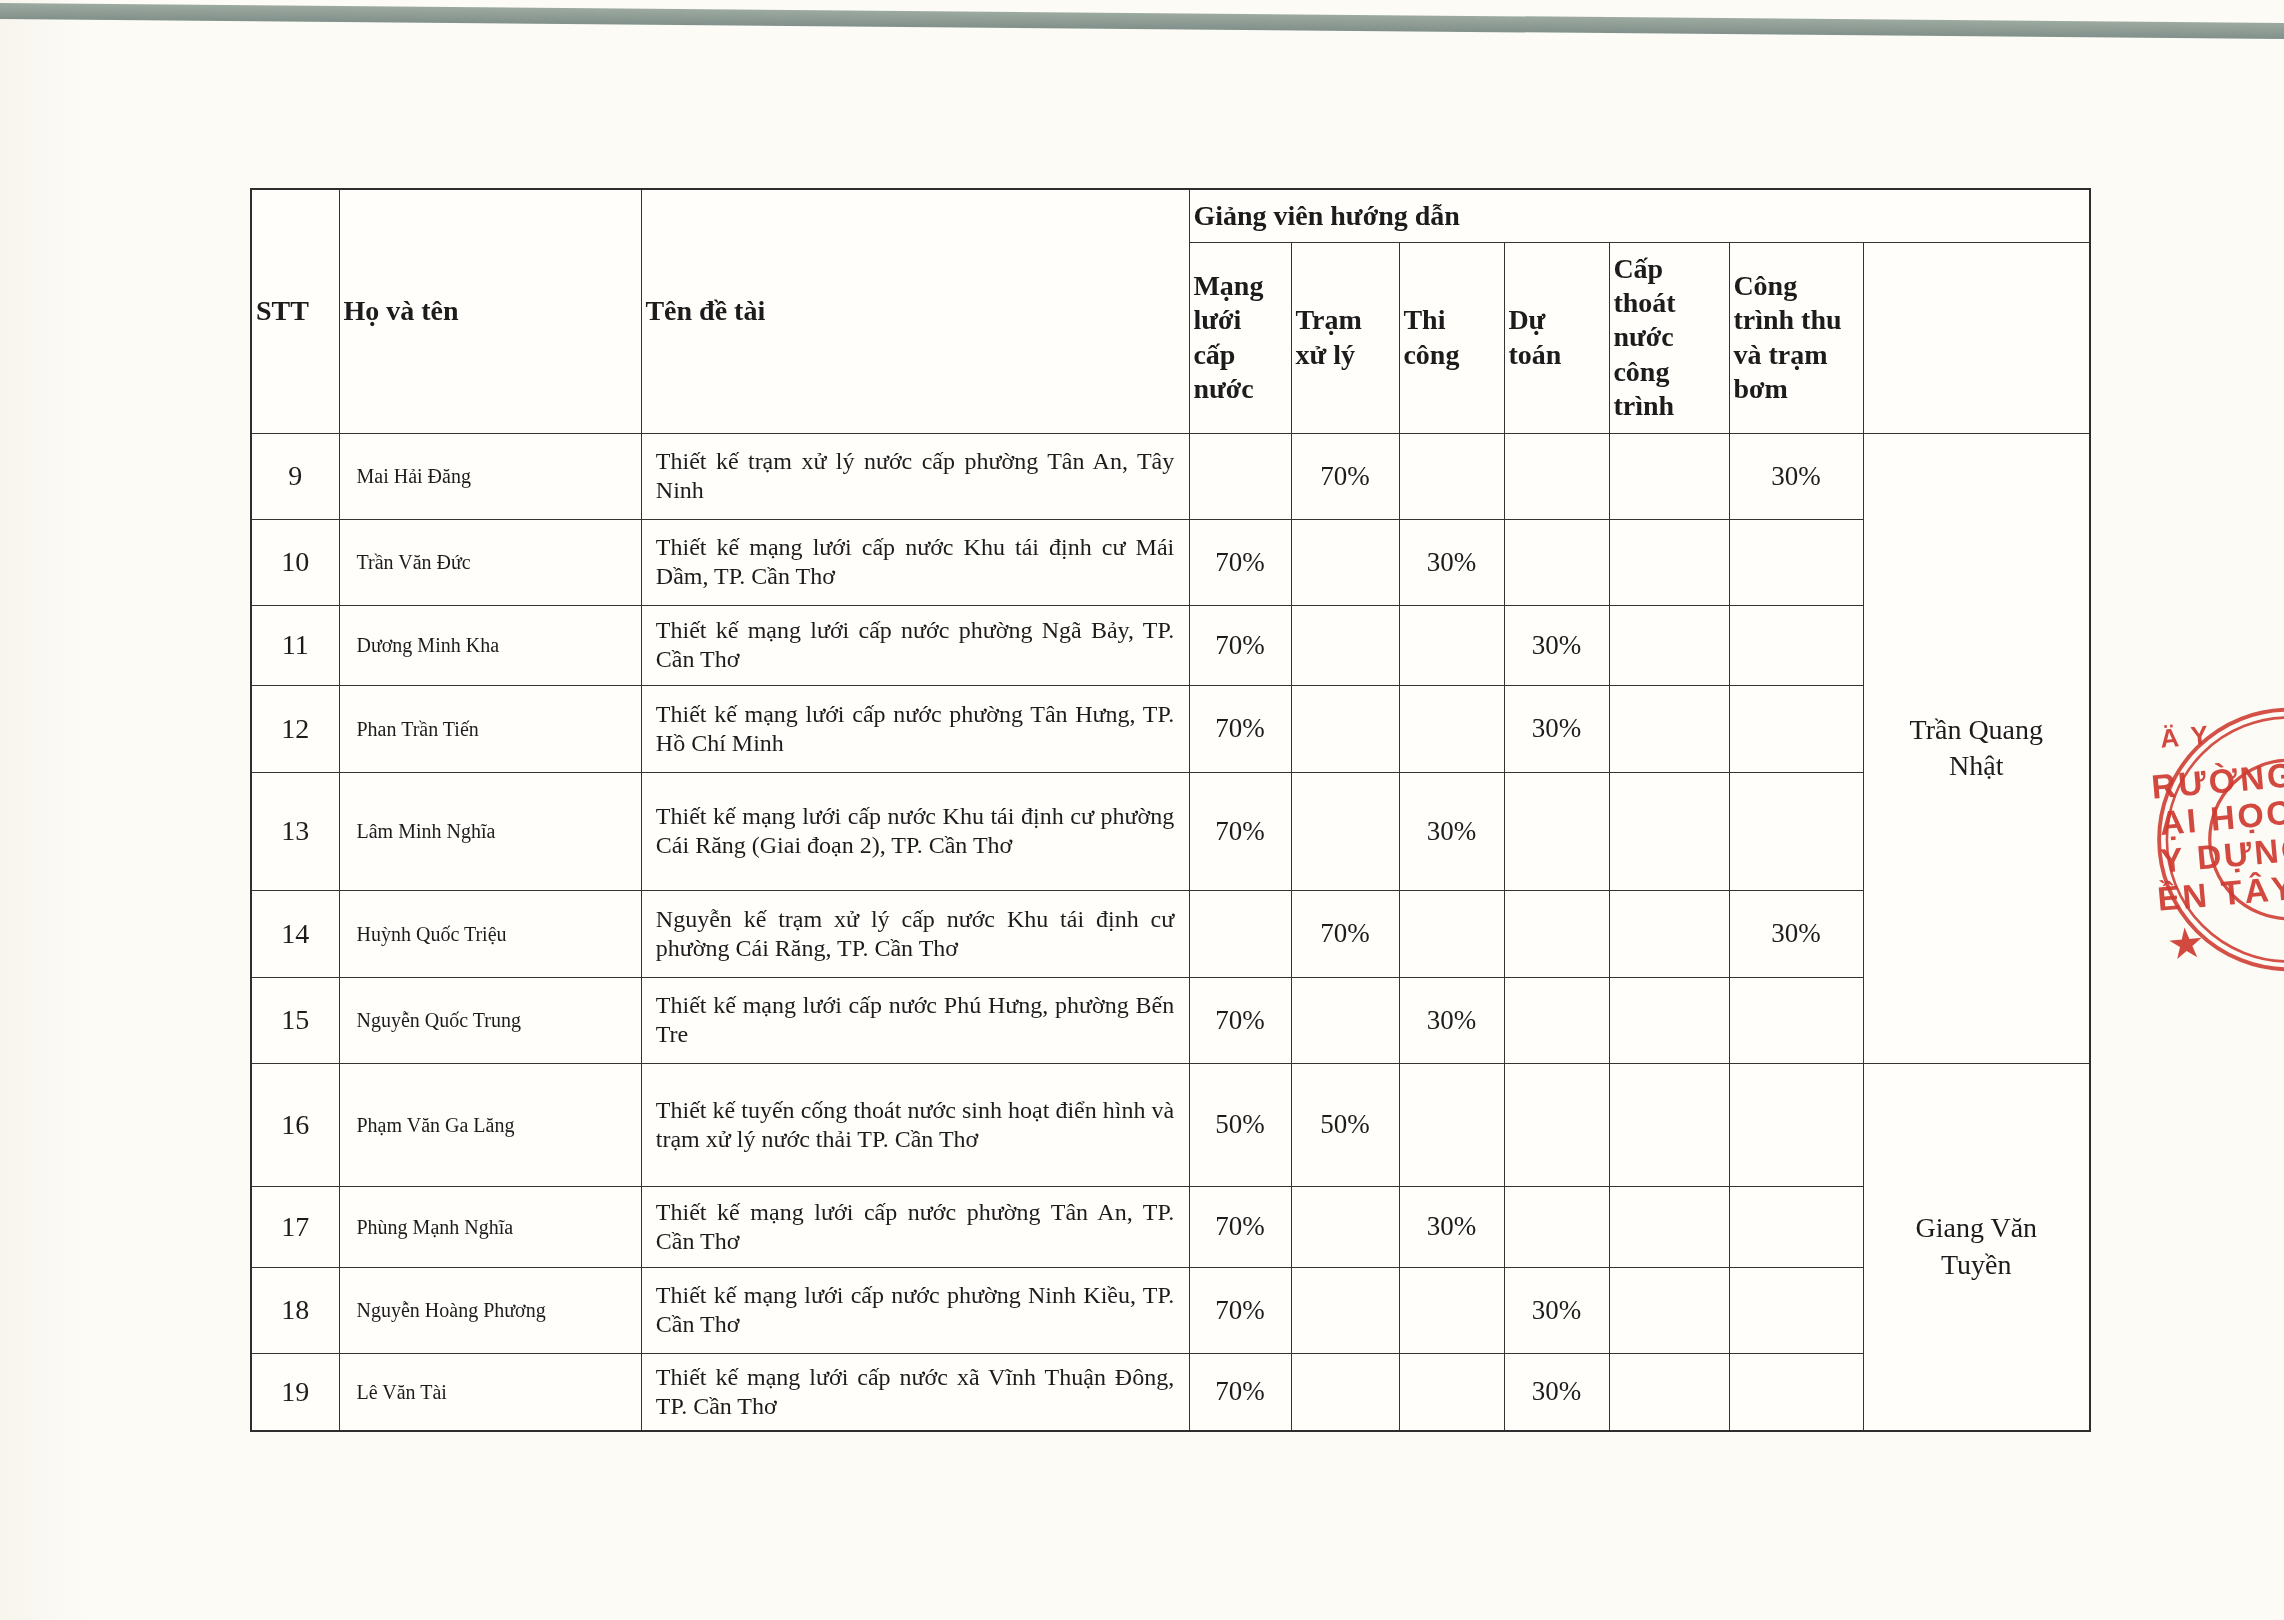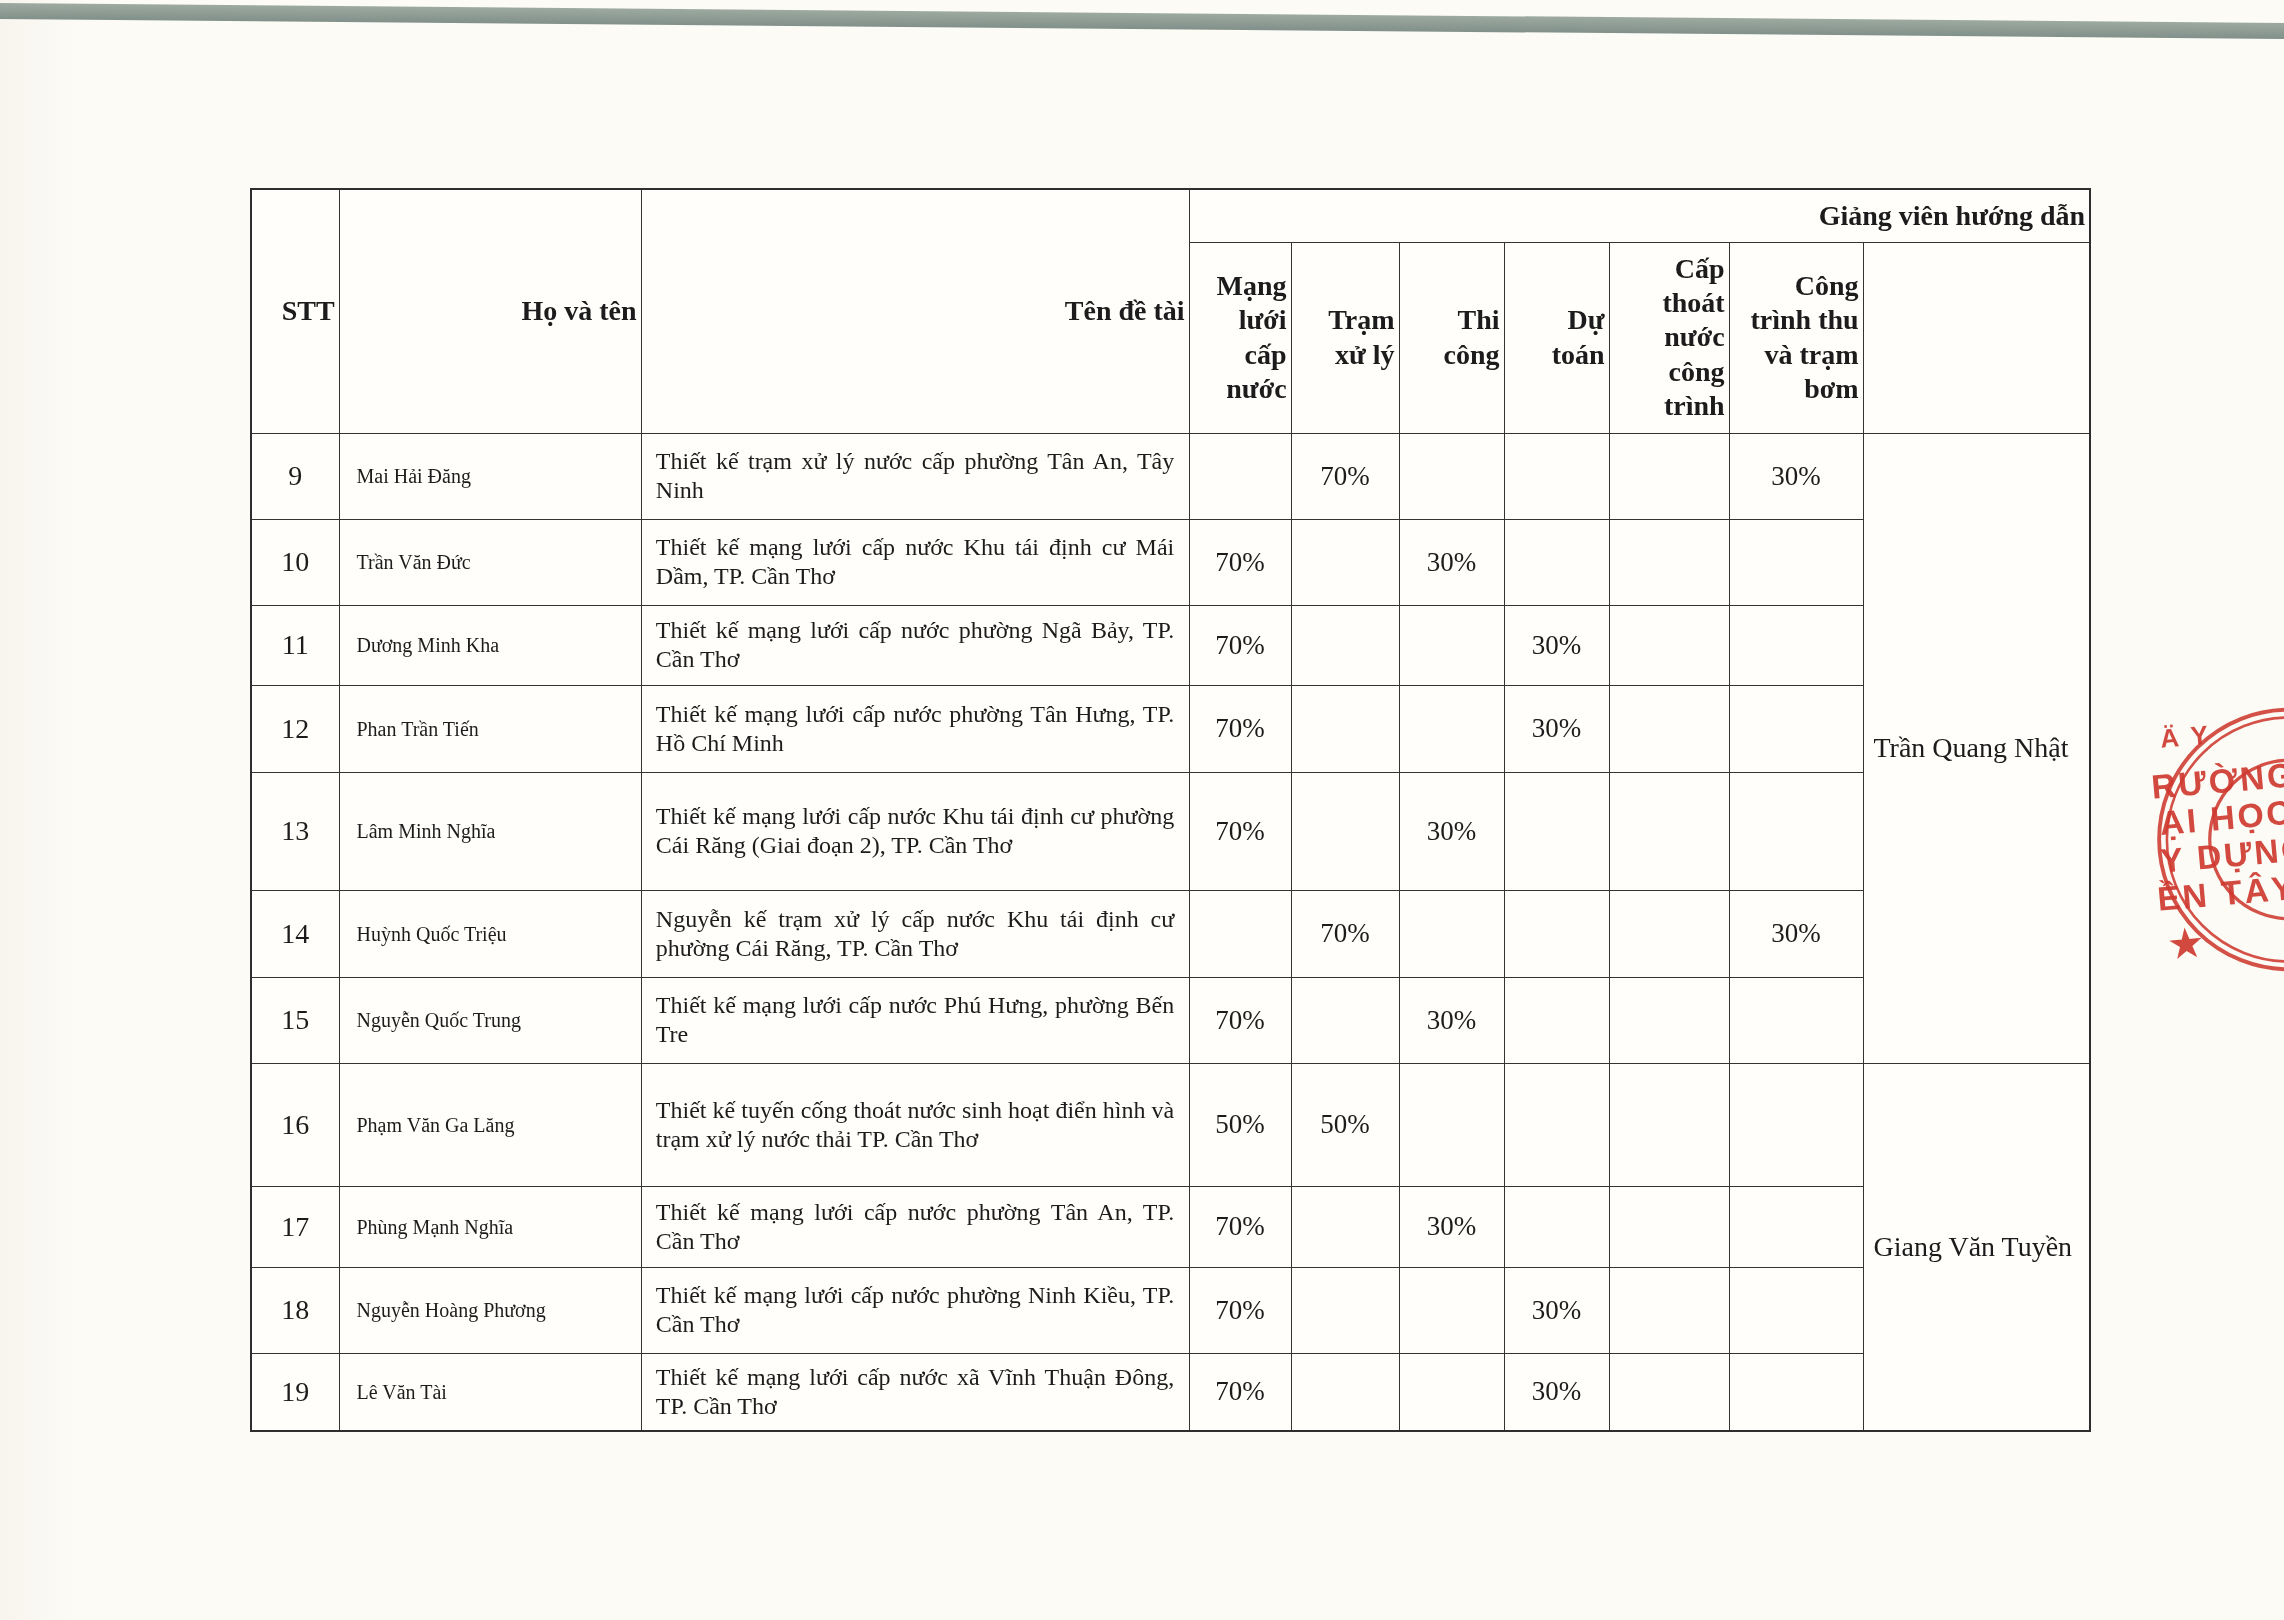--- a/index.html
+++ b/index.html
@@ -25,28 +25,28 @@
     position:absolute;left:250px;top:188px;width:1837px;
     border-collapse:collapse;table-layout:fixed;background:#fffefb;
     border:2.6px solid #2e2e2e;
   }
   .doc-table td,.doc-table th{
     border:1.9px solid #343434;
     overflow:hidden;
     vertical-align:middle;
   }
   .doc-table th{
-    font-weight:bold;font-size:28px;line-height:1.22;padding:2.6px 3.9px;text-align:right;
+    font-weight:bold;font-size:28px;line-height:1.22;padding:2.6px 3.9px;text-align:left;
   }
   .h-group{font-size:29px;}
   .c-stt{ text-align:center;font-size:28px; }
   .c-name{ font-size:20px;line-height:1.2;padding:2.6px 62px 2.6px 17px;text-align:left; }
   .c-topic{ font-size:24px;line-height:1.2;padding:3.9px 14.3px;text-align:justify;text-justify:inter-word; }
   .c-pct{ text-align:center;font-size:27px; }
-  .c-advisor{ text-align:left;font-size:28px;line-height:1.3;padding:0 10px;margin-top:20px; }
+  .c-advisor{ text-align:center;font-size:28px;line-height:1.3;padding:0 20px;margin-top:20px; }
   .stamp-svg{ position:absolute;left:2129px;top:687px; }
   .stamp-text{
     font-family:"Liberation Sans", sans-serif;
     font-weight:bold;
     letter-spacing:4px;
   }
 </style>
 </head>
 <body>
 

